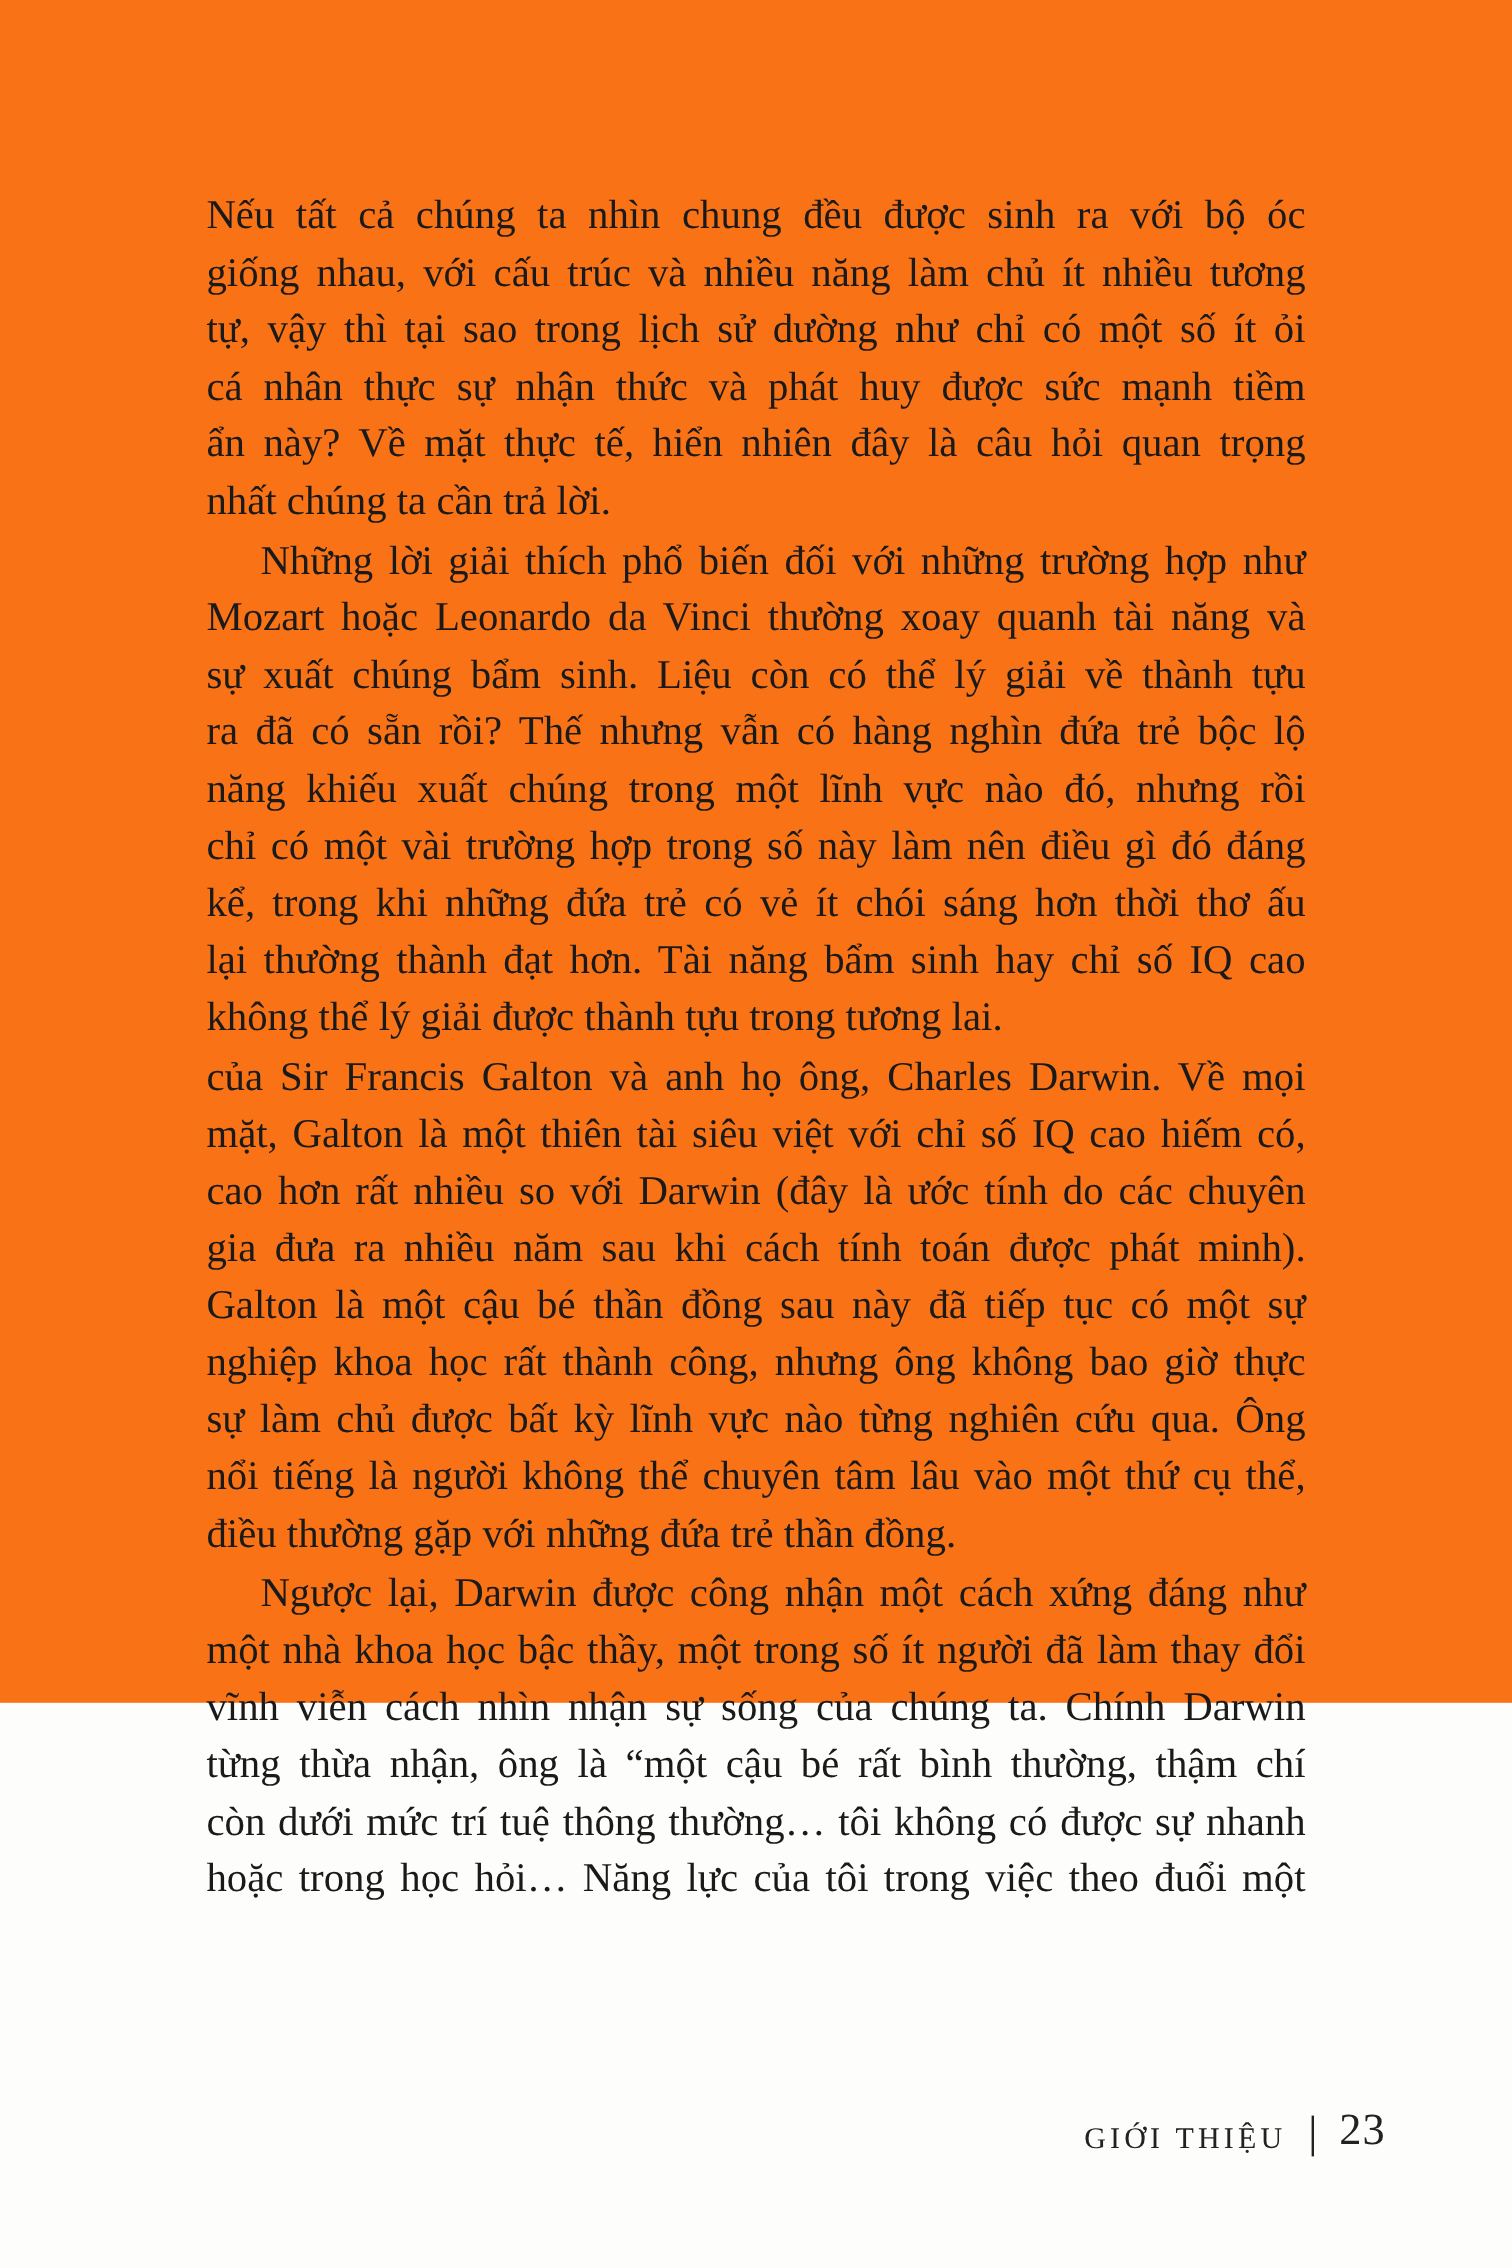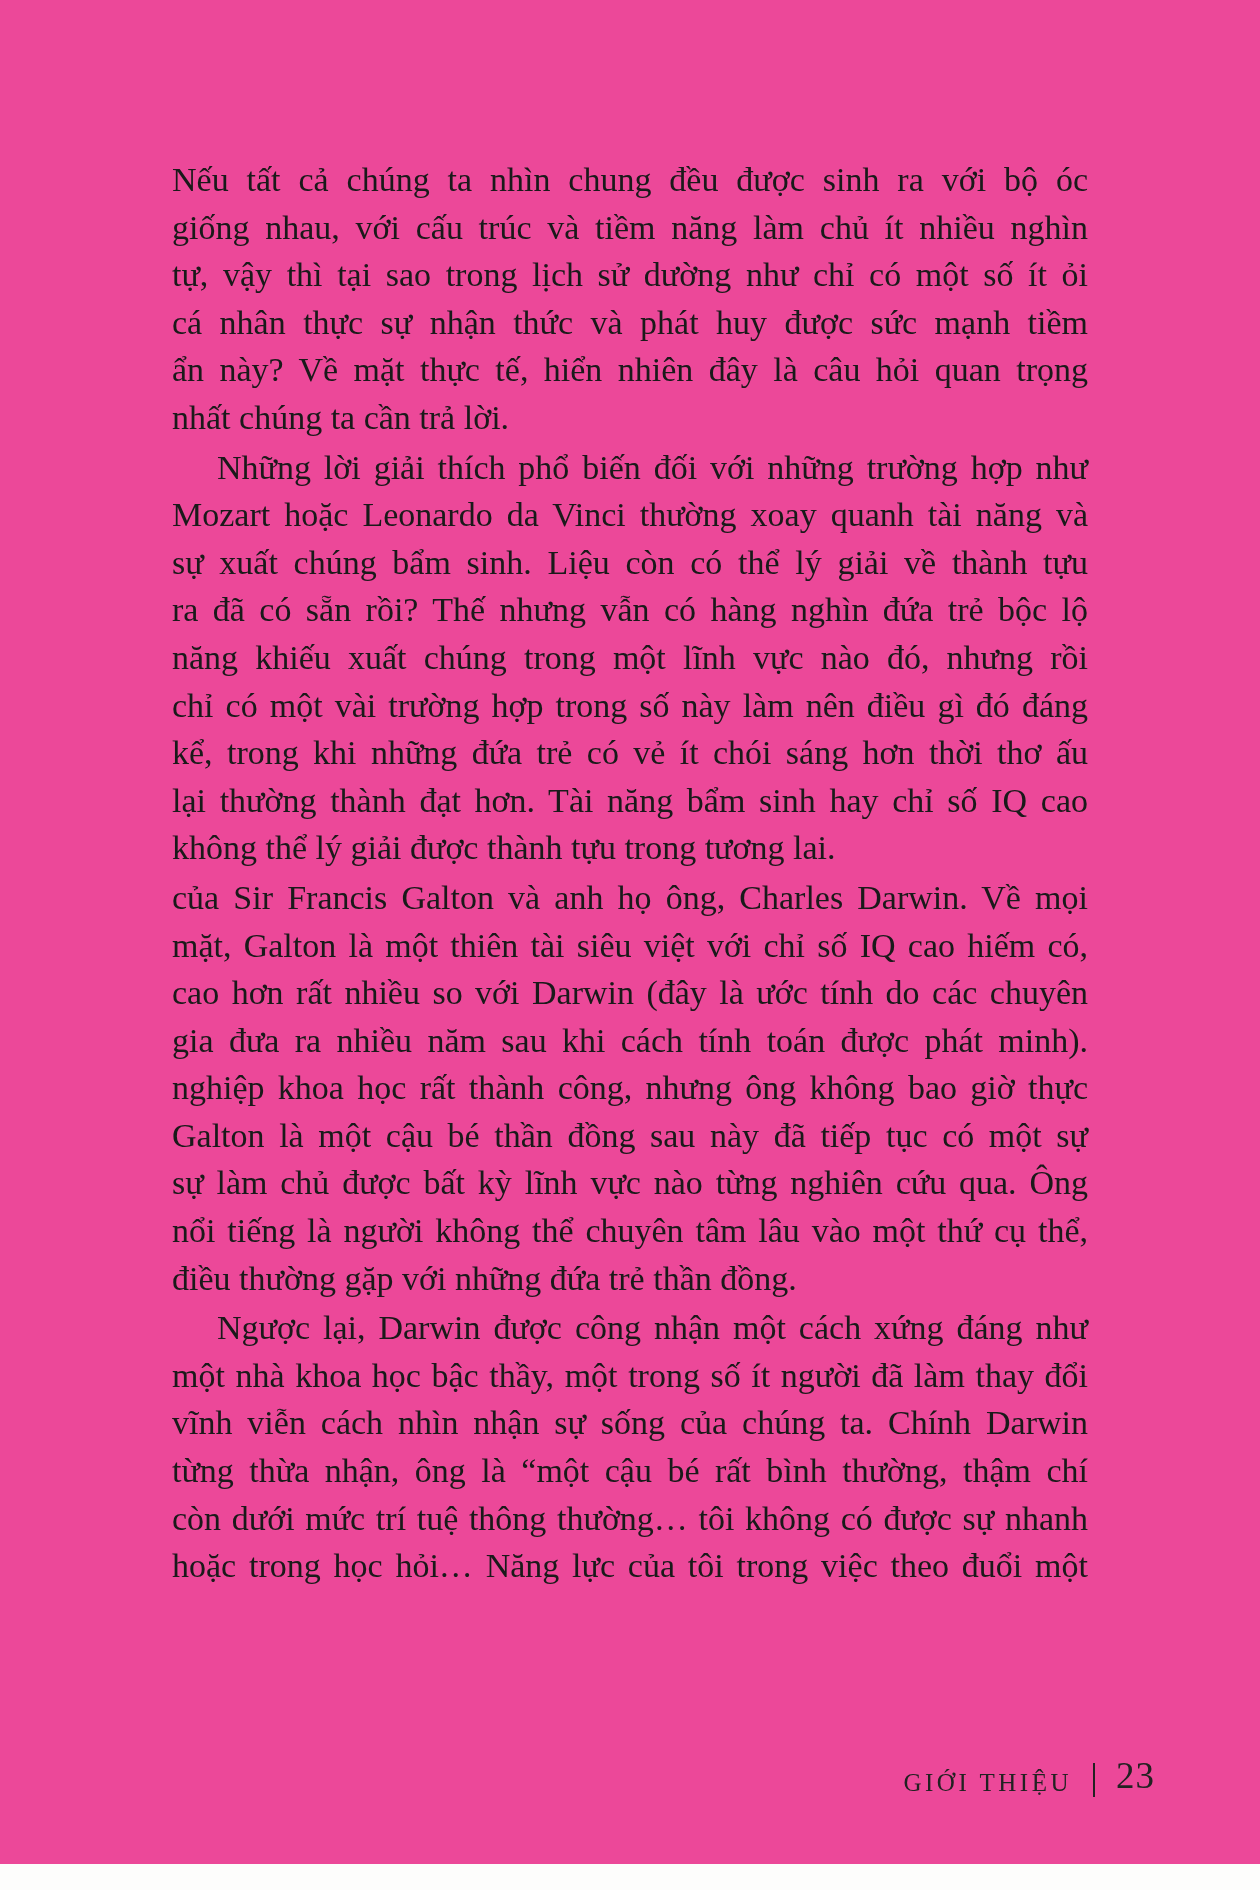--- a/index.html
+++ b/index.html
@@ -9,22 +9,22 @@
   body {
     width: 1260px;
     height: 1890px;
     background: #fdfdfc;
     font-family: "Liberation Serif", "DejaVu Serif", serif;
     overflow: hidden;
   }
   .page {
     position: relative;
     width: 1260px;
-    height: 1864px;
-    background: #ec4899;
+    height: 1419px;
+    background: #f97316;
     color: #1a1a1a;
   }
   .text-block {
     position: absolute;
     left: 172px;
     top: 156px;
     width: 916px;
     font-size: 34px;
     line-height: 47.6px;
     color: #1a1a1a;
@@ -69,21 +69,21 @@
   }
 </style>
 </head>
 <body>
 
 <div class="page">
 
   <main class="text-block" id="body-text">
       <div class="para">
         <div class="line">Nếu tất cả chúng ta nhìn chung đều được sinh ra với bộ óc</div>
-        <div class="line">giống nhau, với cấu trúc và tiềm năng làm chủ ít nhiều nghìn</div>
+        <div class="line">giống nhau, với cấu trúc và nhiều năng làm chủ ít nhiều tương</div>
         <div class="line">tự, vậy thì tại sao trong lịch sử dường như chỉ có một số ít ỏi</div>
         <div class="line">cá nhân thực sự nhận thức và phát huy được sức mạnh tiềm</div>
         <div class="line">ẩn này? Về mặt thực tế, hiển nhiên đây là câu hỏi quan trọng</div>
         <div class="line para-end">nhất chúng ta cần trả lời.</div>
       </div>
       <div class="para">
         <div class="line indent">Những lời giải thích phổ biến đối với những trường hợp như</div>
         <div class="line">Mozart hoặc Leonardo da Vinci thường xoay quanh tài năng và</div>
         <div class="line">sự xuất chúng bẩm sinh. Liệu còn có thể lý giải về thành tựu</div>
         <div class="line">ra đã có sẵn rồi? Thế nhưng vẫn có hàng nghìn đứa trẻ bộc lộ</div>
@@ -91,22 +91,22 @@
         <div class="line">chỉ có một vài trường hợp trong số này làm nên điều gì đó đáng</div>
         <div class="line">kể, trong khi những đứa trẻ có vẻ ít chói sáng hơn thời thơ ấu</div>
         <div class="line">lại thường thành đạt hơn. Tài năng bẩm sinh hay chỉ số IQ cao</div>
         <div class="line para-end">không thể lý giải được thành tựu trong tương lai.</div>
       </div>
       <div class="para">
         <div class="line">của Sir Francis Galton và anh họ ông, Charles Darwin. Về mọi</div>
         <div class="line">mặt, Galton là một thiên tài siêu việt với chỉ số IQ cao hiếm có,</div>
         <div class="line">cao hơn rất nhiều so với Darwin (đây là ước tính do các chuyên</div>
         <div class="line">gia đưa ra nhiều năm sau khi cách tính toán được phát minh).</div>
+        <div class="line">Galton là một cậu bé thần đồng sau này đã tiếp tục có một sự</div>
         <div class="line">nghiệp khoa học rất thành công, nhưng ông không bao giờ thực</div>
-        <div class="line">Galton là một cậu bé thần đồng sau này đã tiếp tục có một sự</div>
         <div class="line">sự làm chủ được bất kỳ lĩnh vực nào từng nghiên cứu qua. Ông</div>
         <div class="line">nổi tiếng là người không thể chuyên tâm lâu vào một thứ cụ thể,</div>
         <div class="line para-end">điều thường gặp với những đứa trẻ thần đồng.</div>
       </div>
       <div class="para">
         <div class="line indent">Ngược lại, Darwin được công nhận một cách xứng đáng như</div>
         <div class="line">một nhà khoa học bậc thầy, một trong số ít người đã làm thay đổi</div>
         <div class="line">vĩnh viễn cách nhìn nhận sự sống của chúng ta. Chính Darwin</div>
         <div class="line">từng thừa nhận, ông là “một cậu bé rất bình thường, thậm chí</div>
         <div class="line">còn dưới mức trí tuệ thông thường… tôi không có được sự nhanh</div>

